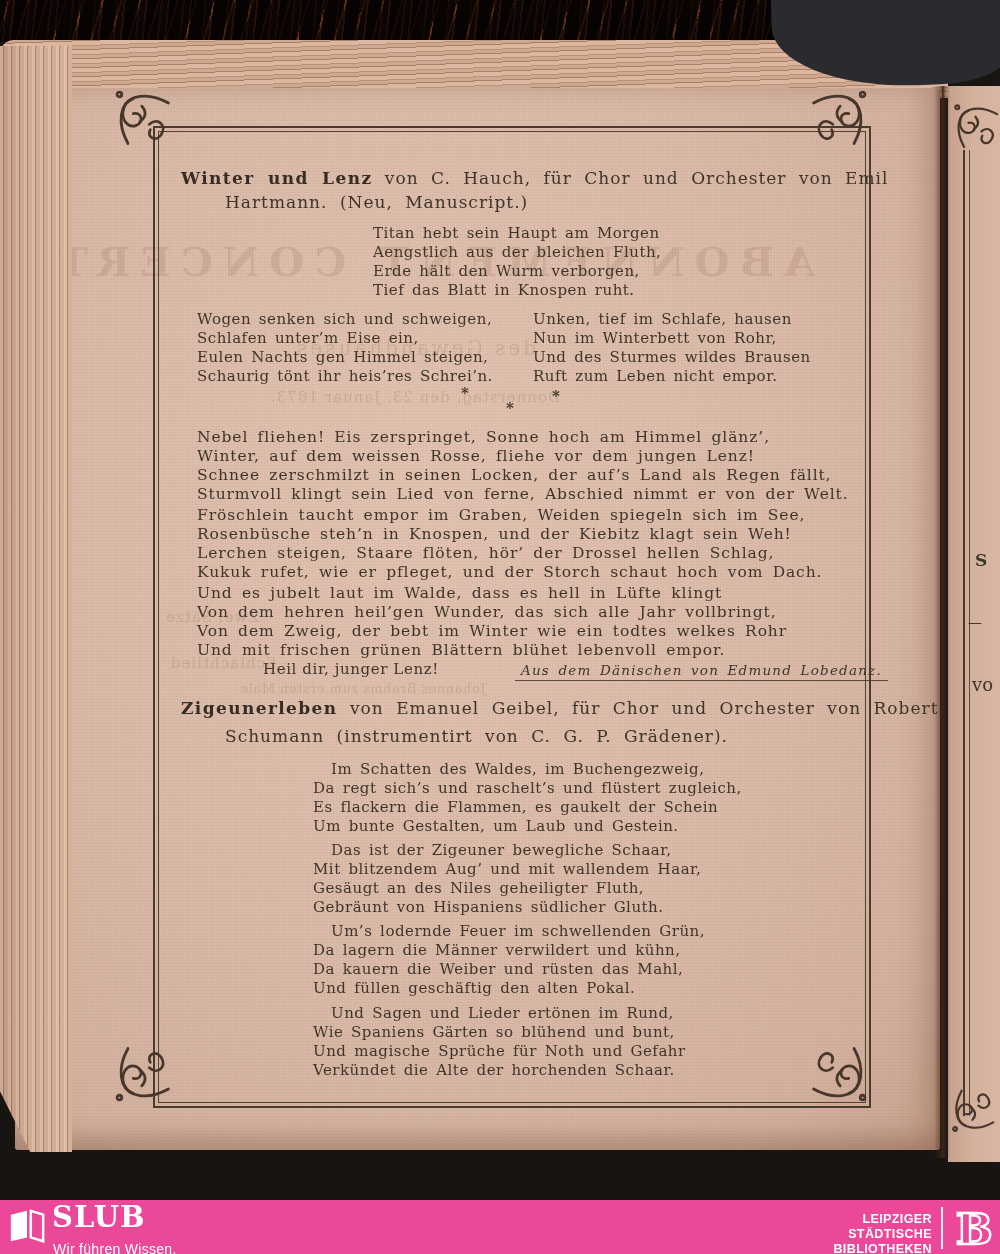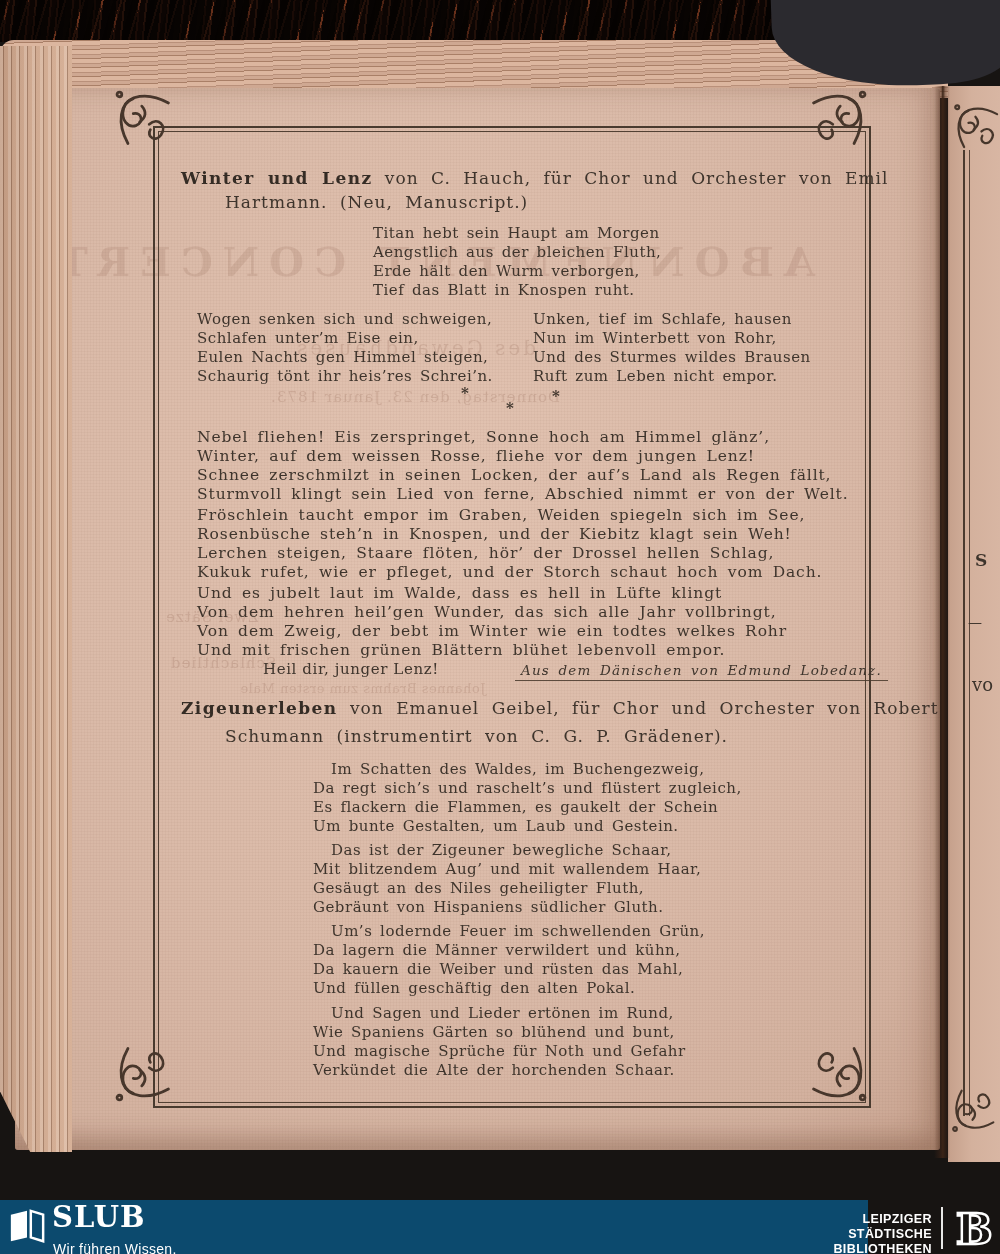--- a/index.html
+++ b/index.html
@@ -57,21 +57,21 @@
     border-bottom:1px solid rgba(70,55,42,.85);padding:0 6px 2px 6px;}
 
   
   .bleed{position:absolute;white-space:nowrap;color:#9a6f5e;transform:scaleX(-1);filter:blur(.6px);}
   .b-big{font-size:40px;font-weight:bold;letter-spacing:10px;opacity:.20;}
   .b-mid{font-size:20px;letter-spacing:3px;opacity:.22;}
   .b-sm{font-size:15px;letter-spacing:1px;opacity:.25;}
   .b-xs{font-size:13px;letter-spacing:.5px;opacity:.25;}
 
   
-  .footer{position:absolute;left:0;top:1200px;width:868px;height:54px;background:#0c4a6e;z-index:6;
+  .footer{position:absolute;left:0;top:1200px;width:1000px;height:54px;background:#ec4899;z-index:6;
     font-family:"Liberation Sans",sans-serif;color:#ffffff;}
   .slub-name{position:absolute;left:52px;top:0px;font-size:29px;font-weight:bold;letter-spacing:1px;font-family:"DejaVu Serif",serif;}
   .slub-tag{position:absolute;left:53px;top:33px;font-size:14px;font-weight:normal;letter-spacing:.3px;margin-top:8px;}
   .slub-icon{position:absolute;left:8px;top:7px;}
   .lib-text{position:absolute;left:792px;top:12px;width:140px;text-align:right;font-size:12.5px;font-weight:bold;
     line-height:15px;letter-spacing:.4px;}
   .lib-div{position:absolute;left:941px;top:7px;width:2px;height:42px;background:#fff;opacity:.9;}
   .lib-logo{position:absolute;left:950px;top:4px;}
 </style>
 </head>

